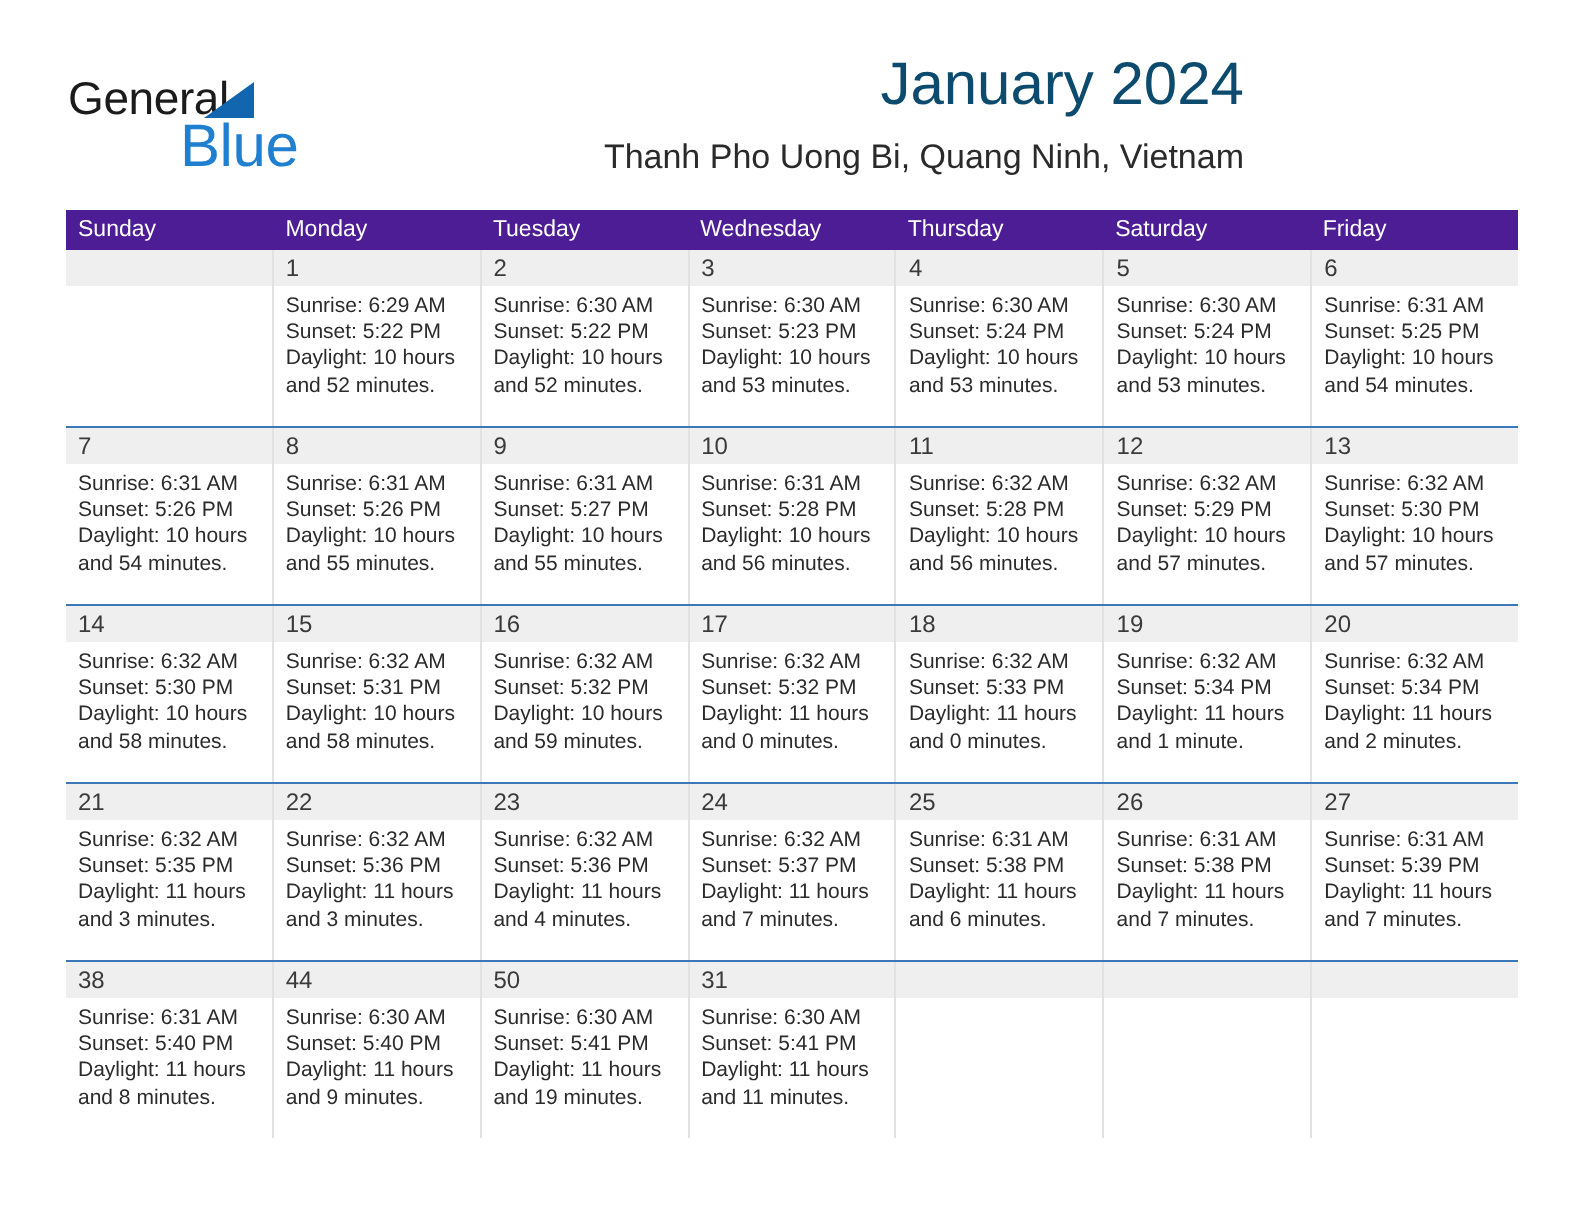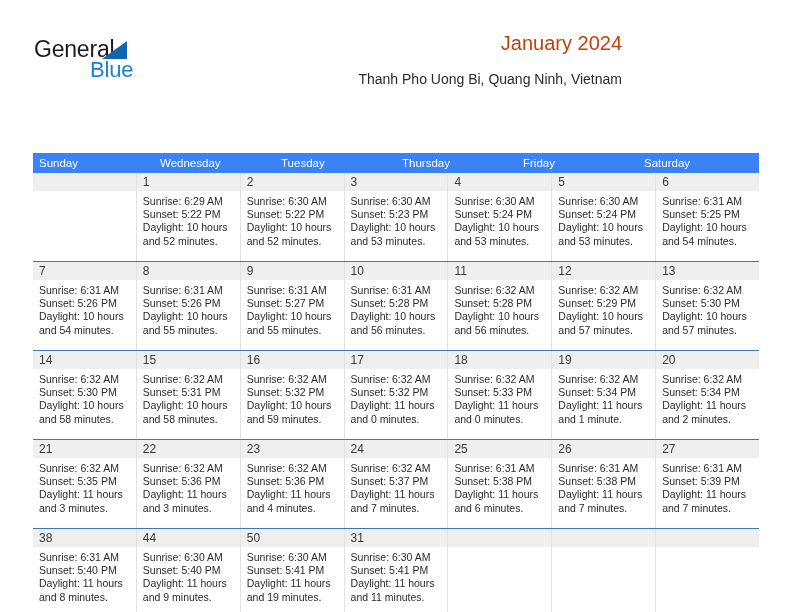--- a/index.html
+++ b/index.html
@@ -51,56 +51,55 @@
     top: 5px;
     width: 25px;
     height: 18px;
     background: #1266b0;
     clip-path: polygon(100% 0, 100% 100%, 0 100%);
   }
   .logo-blue {
     position: absolute;
     left: 56px;
     top: 21px;
-    font-size: 22px;
+    font-size: 30px;
     color: #1f7fd0;
     letter-spacing: -0.2px;
   }
 
   .title-block {
     position: absolute;
     right: 0;
     top: 0;
     text-align: right;
   }
   .cal-title {
-    font-size: 20px;
-    color: #c2410c;
+    font-size: 30px;
+    color: #0c4a6e;
     line-height: 34px;
     white-space: nowrap;
   }
   .cal-sub {
     margin-top: 10px;
-    font-size: 14px;
+    font-size: 17px;
     color: #2a2a2a;
     line-height: 18px;
     white-space: nowrap;
   }
 
   
   .cal {
     position: absolute;
     left: 33px;
     top: 105px;
     width: 726px;
   }
   .dow-row {
     display: flex;
-    background: #3b82f6;
-    margin-top: 48px;
+    background: #4c1d95;
   }
   .dow {
     flex: 1 1 0;
     color: #ffffff;
     font-size: 11.5px;
     line-height: 20px;
     height: 20px;
     padding-left: 6px;
     box-sizing: border-box;
     overflow: hidden;
@@ -166,25 +165,26 @@
       <div class="cal-title">January 2024</div>
       <div class="cal-sub">Thanh Pho Uong Bi, Quang Ninh, Vietnam</div>
     </div>
 
   </div>
 
   <div class="cal">
 
     <div class="dow-row">
       <div class="dow">Sunday</div>
+      <div class="dow">Monday</div>
+      <div class="dow">Tuesday</div>
       <div class="dow">Wednesday</div>
-      <div class="dow">Tuesday</div>
       <div class="dow">Thursday</div>
+      <div class="dow">Saturday</div>
       <div class="dow">Friday</div>
-      <div class="dow">Saturday</div>
     </div>
 
     <div id="weeks-container">
         <div class="week">
   <div class="cell empty">
     <div class="daynum"></div>
     <div class="info">
       <div></div>
       <div></div>
       <div></div>

